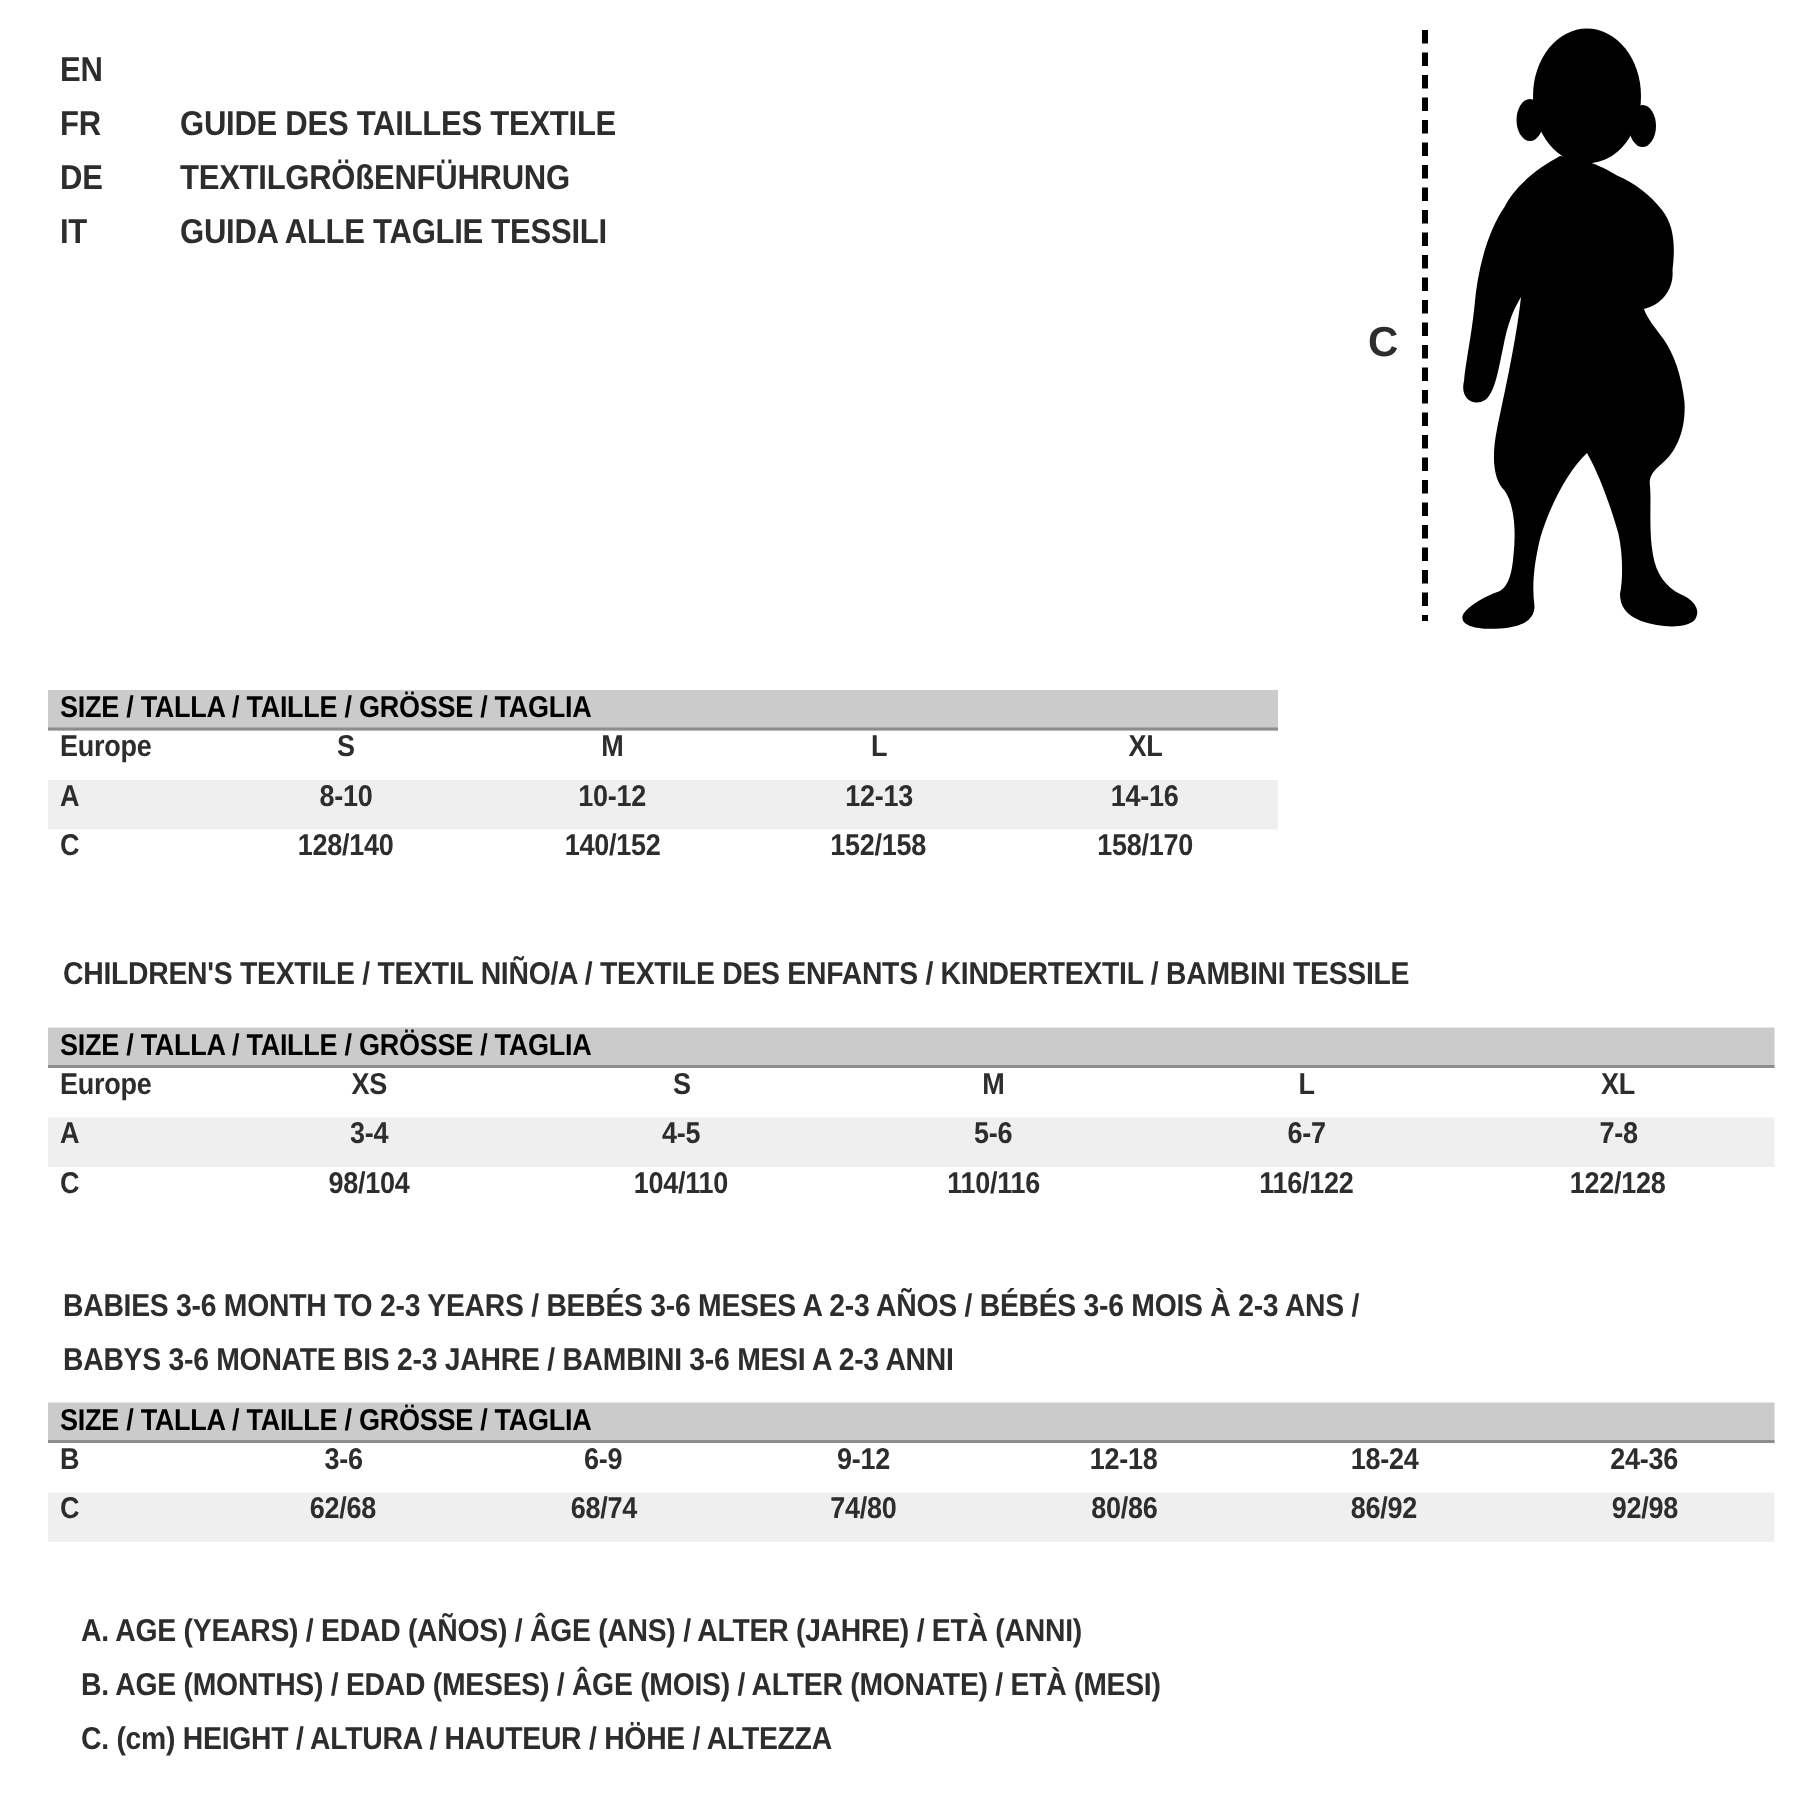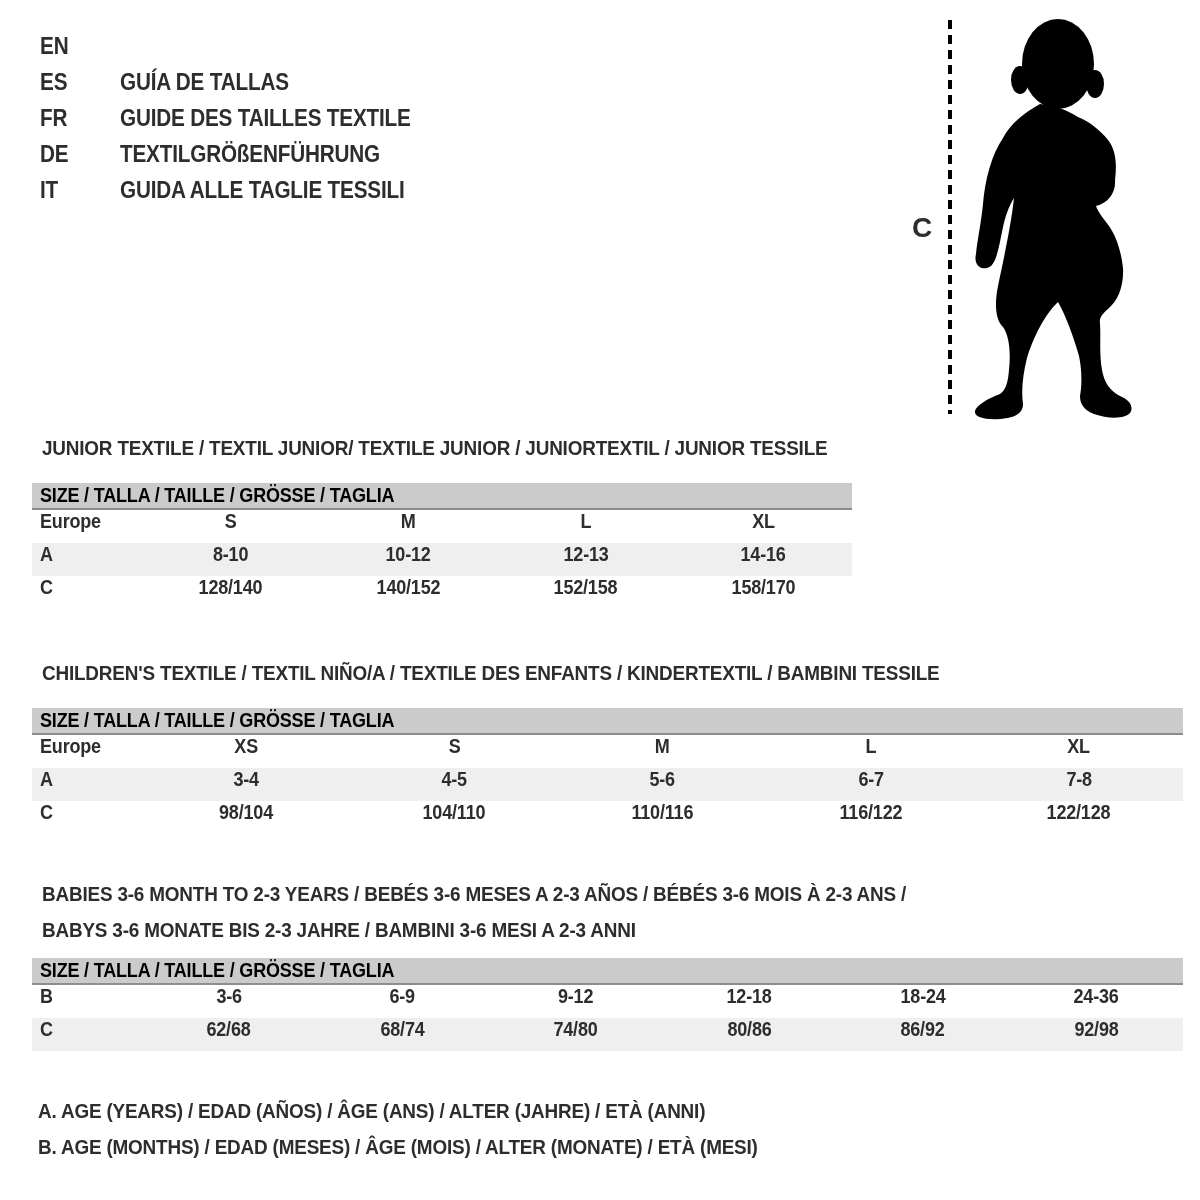--- a/index.html
+++ b/index.html
@@ -53,35 +53,31 @@
   .tbody .trow:nth-child(even){background:var(--shade);}
   .tlabel{width:110px;padding-left:8px;text-align:left;}
   .tcell{flex:1;text-align:center;}
 
   .section-junior{margin-top:0;}
   .section-children{margin-top:52px;}
   .section-babies{margin-top:42px;}
   .section-babies .section-title{line-height:36px;}
   .section-babies .size-table{margin-top:10px;}
 
-  .legend{margin-top:42px;margin-left:6px;}
+  .legend{margin-top:42px;margin-left:22px;}
   .legend-line{font-size:21px;line-height:36px;}
 </style>
 </head>
 <body>
 
 <div class="page">
 
   <div class="lang-list">
       <div class="lang-row">
         <div class="lang-code"><span class="cx">EN</span></div>
-      </div>
-      <div class="lang-row">
-        <div class="lang-code"><span class="cx">ES</span></div>
-        <div class="lang-label"><span class="cx">GUÍA DE TALLAS</span></div>
       </div>
       <div class="lang-row">
         <div class="lang-code"><span class="cx">FR</span></div>
         <div class="lang-label"><span class="cx">GUIDE DES TAILLES TEXTILE</span></div>
       </div>
       <div class="lang-row">
         <div class="lang-code"><span class="cx">DE</span></div>
         <div class="lang-label"><span class="cx">TEXTILGRÖßENFÜHRUNG</span></div>
       </div>
       <div class="lang-row">
@@ -132,23 +128,20 @@
           C 147,150 146,136 138,126
           C 130,116 120,108 108,103
           C 98,97 88,92 70,90 Z"></path>
       </g>
     </svg>
     <span class="height-letter">C</span>
   </div>
 
   <div class="content">
       <section class="section-junior">
-        <h2 class="section-title">
-          <div class="title-line"><span class="cx">JUNIOR TEXTILE / TEXTIL JUNIOR/ TEXTILE JUNIOR / JUNIORTEXTIL / JUNIOR TESSILE</span></div>
-        </h2>
         <div class="size-table narrow">
           <div class="thead">
             <span class="cx">SIZE / TALLA / TAILLE / GRÖSSE / TAGLIA</span>
           </div>
           <div class="tbody">
             <div class="trow">
               <div class="tlabel"><span class="cx">Europe</span></div>
               <div class="tcell"><span class="cx center">S</span></div>
               <div class="tcell"><span class="cx center">M</span></div>
               <div class="tcell"><span class="cx center">L</span></div>
@@ -234,16 +227,17 @@
               <div class="tcell"><span class="cx center">80/86</span></div>
               <div class="tcell"><span class="cx center">86/92</span></div>
               <div class="tcell"><span class="cx center">92/98</span></div>
             </div>
           </div>
         </div>
       </section>
       <div class="legend">
         <div class="legend-line"><span class="cx">A. AGE (YEARS) / EDAD (AÑOS) / ÂGE (ANS) / ALTER (JAHRE) / ETÀ (ANNI)</span></div>
         <div class="legend-line"><span class="cx">B. AGE (MONTHS) / EDAD (MESES) / ÂGE (MOIS) / ALTER (MONATE) / ETÀ (MESI)</span></div>
+        <div class="legend-line"><span class="cx">C. (cm) HEIGHT / ALTURA / HAUTEUR / HÖHE / ALTEZZA</span></div>
       </div>
     </div>
 
 </div>
 
 </body></html>

